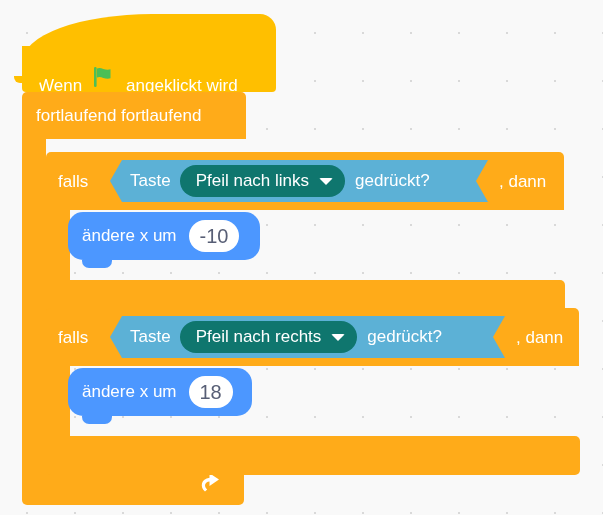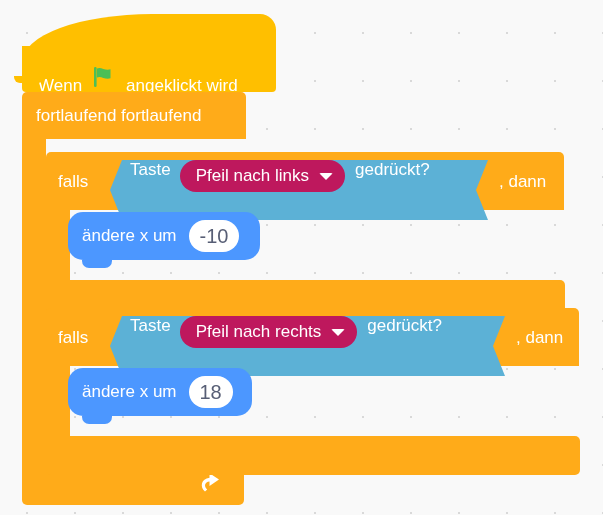--- a/index.html
+++ b/index.html
@@ -153,45 +153,45 @@
   
   #if2-head { left: 46px; top: 308px; width: 533px; height: 58px; }
   #if2-spine { left: 46px; top: 366px; height: 70px; }
   #if2-foot { left: 46px; top: 436px; width: 534px; }
   #if2-word { left: 58px; top: 328px; }
   #if2-then { left: 516px; top: 328px; }
 
   
   .bool-block {
     position: absolute;
-    height: 60px;
+    height: 42px;
     background: #5CB1D6;
     display: flex;
-    align-items: flex-start;
+    align-items: center;
     padding: 0 6px;
     box-sizing: border-box;
     
     clip-path: polygon(12px 0, 100% 0, calc(100% - 12px) 50%, 100% 100%, 12px 100%, 0 50%);
   }
   #bool1 { left: 110px; top: 160px; width: 378px; }
   #bool2 { left: 110px; top: 316px; width: 395px; }
 
   .bool-text {
     color: #FFFFFF;
     font-size: 17px;
     white-space: nowrap;
     padding: 0 9px 0 14px;
   }
   .bool-text.tail { padding: 0 14px 0 10px; }
 
   .dropdown {
     display: inline-flex;
     align-items: center;
     gap: 10px;
-    background: #be185d;
+    background: #0f766e;
     border-radius: 18px;
     height: 32px;
     padding: 0 12px 0 16px;
     box-sizing: border-box;
   }
   .dropdown-value {
     color: #FFFFFF;
     font-size: 17px;
     white-space: nowrap;
   }

